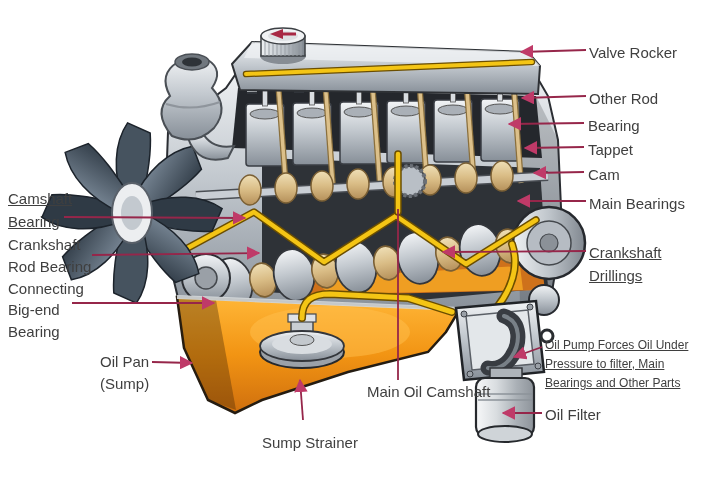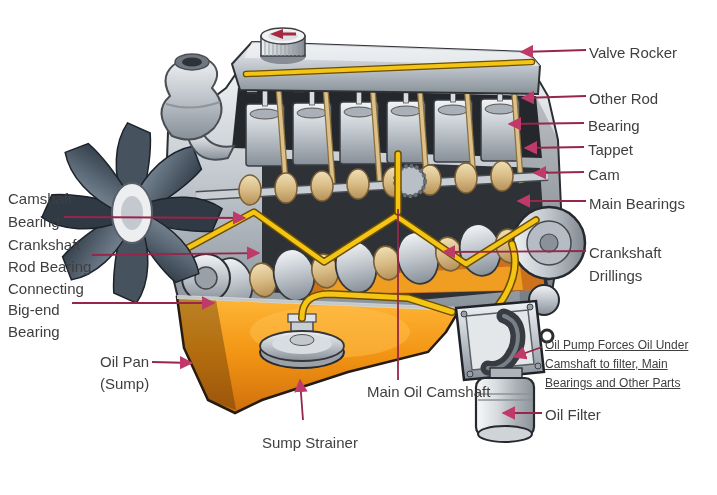--- a/index.html
+++ b/index.html
@@ -7,21 +7,21 @@
     position:relative;width:717px;height:495px;
     background:var(--background,#ffffff);
     font-family:"Liberation Sans",sans-serif;
     overflow:hidden;
   }
   .stage svg{position:absolute;left:0;top:0;}
   .lbl{
     position:absolute;color:var(--label-text,#3f3f3f);
     font-size:15px;line-height:22px;white-space:nowrap;
   }
-  .lh23{line-height:23px;}
+  .lh23{line-height:23px;text-decoration:underline;}
   .note{font-size:12px;line-height:19px;text-decoration:underline;}
 </style>
 </head>
 <body>
 
 <div class="stage">
 
 <svg width="717" height="495" viewBox="0 0 717 495">
   <defs>
     <linearGradient id="gSilver" x1="0" y1="0" x2="0" y2="1">
@@ -276,21 +276,21 @@
   <div>Main Bearings</div>
 </div>
 
 <div class="lbl lh23" style="left:589px;top:241px">
   <div>Crankshaft</div>
   <div>Drillings</div>
 </div>
 
 <div class="lbl note" style="left:545px;top:336px">
   <div>Oil Pump Forces Oil Under</div>
-  <div>Camshaft to filter, Main</div>
+  <div>Pressure to filter, Main</div>
   <div>Bearings and Other Parts</div>
 </div>
 
 <div class="lbl" style="left:545px;top:404px">Oil Filter</div>
 
 <div class="lbl lh23" style="left:8px;top:187px">
   <div>Camshaft</div>
   <div>Bearing</div>
 </div>
 

